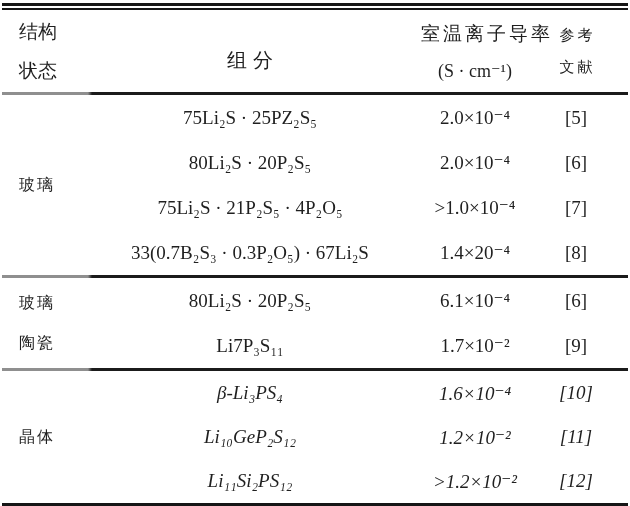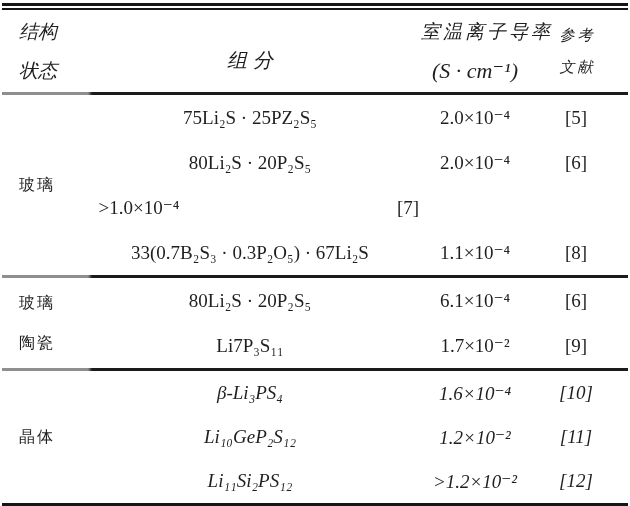--- a/index.html
+++ b/index.html
@@ -38,32 +38,31 @@
   .col-state { width: 80px; box-sizing: border-box; padding-left: 17px; }
   .col-comp  { width: 336px; text-align: center; }
   .col-cond  { width: 114px; text-align: center; white-space: nowrap; }
   .col-ref   { flex: 1; text-align: center; box-sizing: border-box; padding-right: 8px; }
 
   
   .header {
     height: 82px;
     display: flex;
     align-items: center;
-    font-style: italic;
   }
   .h-twoline {
     display: flex;
     flex-direction: column;
     justify-content: center;
     gap: 13px;
   }
   .h-state { font-size: 19px; }
   .h-comp  { font-size: 20px; letter-spacing: 6px; text-indent: 6px; margin-top: 18px; }
   .h-cond-1 { font-size: 19px; letter-spacing: 3px; text-indent: 3px; }
-  .h-cond-2 { font-size: 22px; }
+  .h-cond-2 { font-size: 18px; }
   .h-ref   { font-size: 15px; letter-spacing: 3px; text-indent: 3px; }
 
   
   .section { display: flex; }
   .state-col {
     display: flex;
     flex-direction: column;
     justify-content: center;
     font-size: 16px;
     letter-spacing: 2px;
@@ -112,26 +111,27 @@
         <div class="cell col-comp">75Li₂S · 25PZ₂S₅</div>
         <div class="cell col-cond">2.0×10⁻⁴</div>
         <div class="cell col-ref">[5]</div>
       </div>
       <div class="row">
         <div class="cell col-comp">80Li₂S · 20P₂S₅</div>
         <div class="cell col-cond">2.0×10⁻⁴</div>
         <div class="cell col-ref">[6]</div>
       </div>
       <div class="row">
+        <div class="cell col-comp">75Li₂S · 21P₂S₅ · 4P₂O₅</div>
         <div class="cell col-cond">&gt;1.0×10⁻⁴</div>
         <div class="cell col-ref">[7]</div>
       </div>
       <div class="row">
         <div class="cell col-comp">33(0.7B₂S₃ · 0.3P₂O₅) · 67Li₂S</div>
-        <div class="cell col-cond">1.1×10⁻⁴</div>
+        <div class="cell col-cond">1.4×20⁻⁴</div>
         <div class="cell col-ref">[8]</div>
       </div>
     </div>
   </div>
 
   <div class="rule-partial"></div>
 
   <div class="section s2">
     <div class="col-state state-col">
       <div>玻璃</div>

